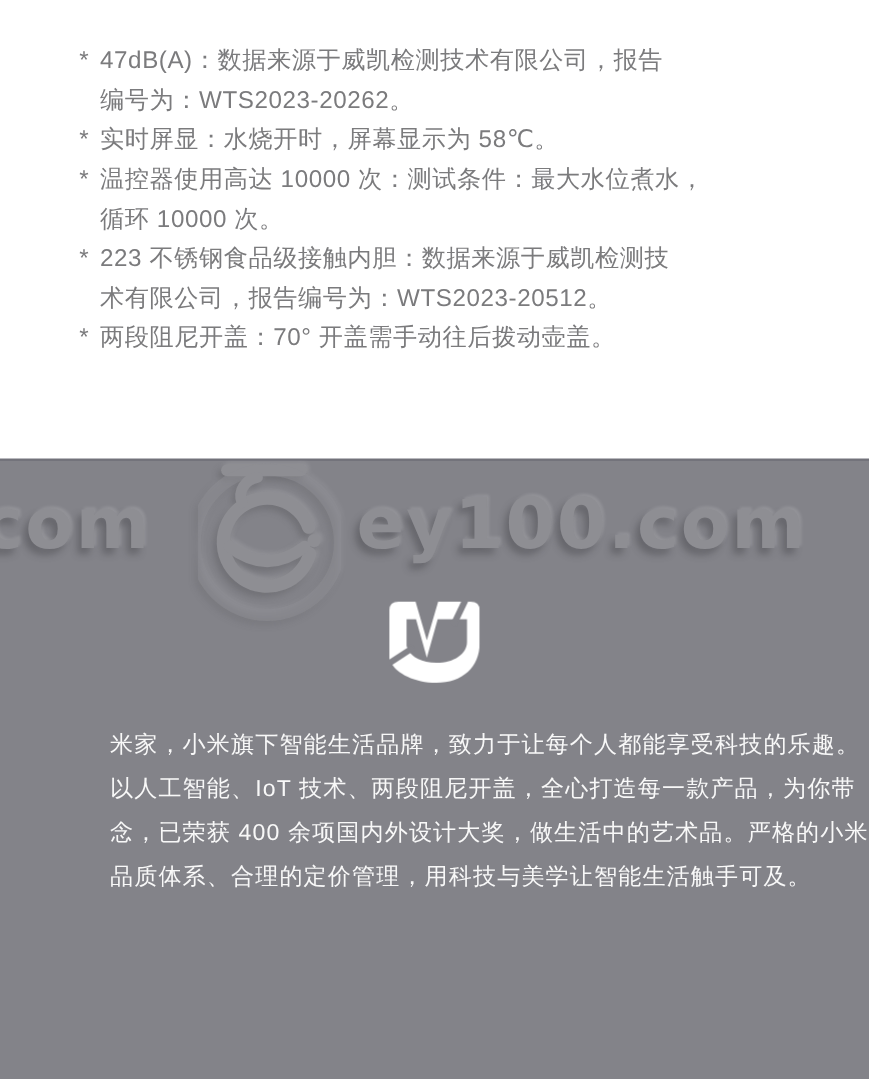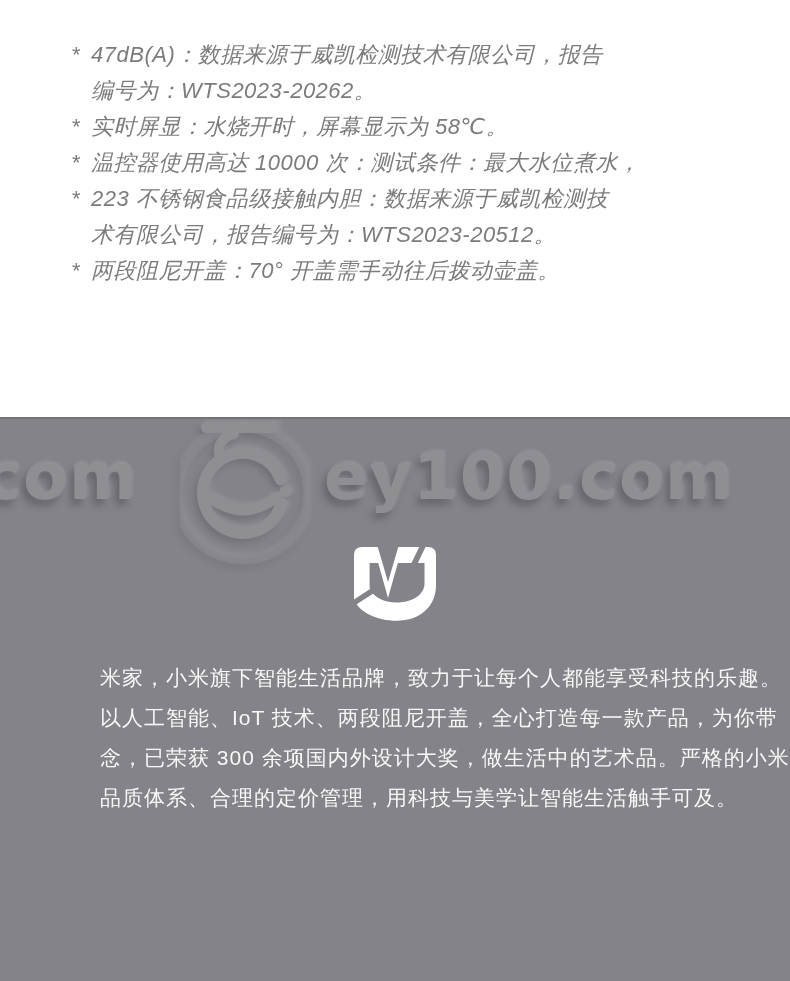--- a/index.html
+++ b/index.html
@@ -13,21 +13,21 @@
     padding:37px 60px 0 72px;
     background:#ffffff;
   }
   .note-item{
     display:flex;align-items:flex-start;
   }
   .note-marker{
     flex:0 0 19px;
     color:#7b7b7d;font-size:22px;line-height:36px;
   }
-  .note-body{flex:1;font-style:italic;}
+  .note-body{flex:1;}
   .note-line{
     color:#7b7b7d;font-size:22px;line-height:36px;
     letter-spacing:0.5px;white-space:nowrap;
   }
   
   .brand-panel{
     position:absolute;left:0;top:417px;width:790px;height:564px;
     background:#838389;
     border-top:2px solid #72727a;
     box-sizing:border-box;
@@ -86,20 +86,21 @@
     <div class="note-marker">*</div>
     <div class="note-body">
       <div class="note-line">实时屏显：水烧开时，屏幕显示为 58℃。</div>
     </div>
   </div>
 
   <div class="note-item">
     <div class="note-marker">*</div>
     <div class="note-body">
       <div class="note-line">温控器使用高达 10000 次：测试条件：最大水位煮水，</div>
+      <div class="note-line">循环 10000 次。</div>
     </div>
   </div>
 
   <div class="note-item">
     <div class="note-marker">*</div>
     <div class="note-body">
       <div class="note-line">223 不锈钢食品级接触内胆：数据来源于威凯检测技</div>
       <div class="note-line">术有限公司，报告编号为：WTS2023-20512。</div>
     </div>
   </div>
@@ -135,17 +136,17 @@
              C100,78 81,97 52,97 C28,97 8,86 2,73 Z
              M19,21 L29.5,21 L41.5,67 L53.5,21 L86,21 L86,48
              C86,62 72,73 52,73 C36,73 25,66 21,58 L19,53 Z"></path>
     <rect class="slit" x="74.5" y="-6" width="7" height="36" transform="rotate(24 78 12)"></rect>
     <rect class="slit" x="-6" y="61.5" width="36" height="7" transform="rotate(-35 12 65)"></rect>
   </svg>
 
   <div class="brand-text">
     <div class="brand-line">米家，小米旗下智能生活品牌，致力于让每个人都能享受科技的乐趣。</div>
     <div class="brand-line">以人工智能、IoT 技术、两段阻尼开盖，全心打造每一款产品，为你带</div>
-    <div class="brand-line">念，已荣获 300 余项国内外设计大奖，做生活中的艺术品。严格的小米</div>
+    <div class="brand-line">念，已荣获 400 余项国内外设计大奖，做生活中的艺术品。严格的小米</div>
     <div class="brand-line">品质体系、合理的定价管理，用科技与美学让智能生活触手可及。</div>
   </div>
 
 </div>
 
 </body></html>

